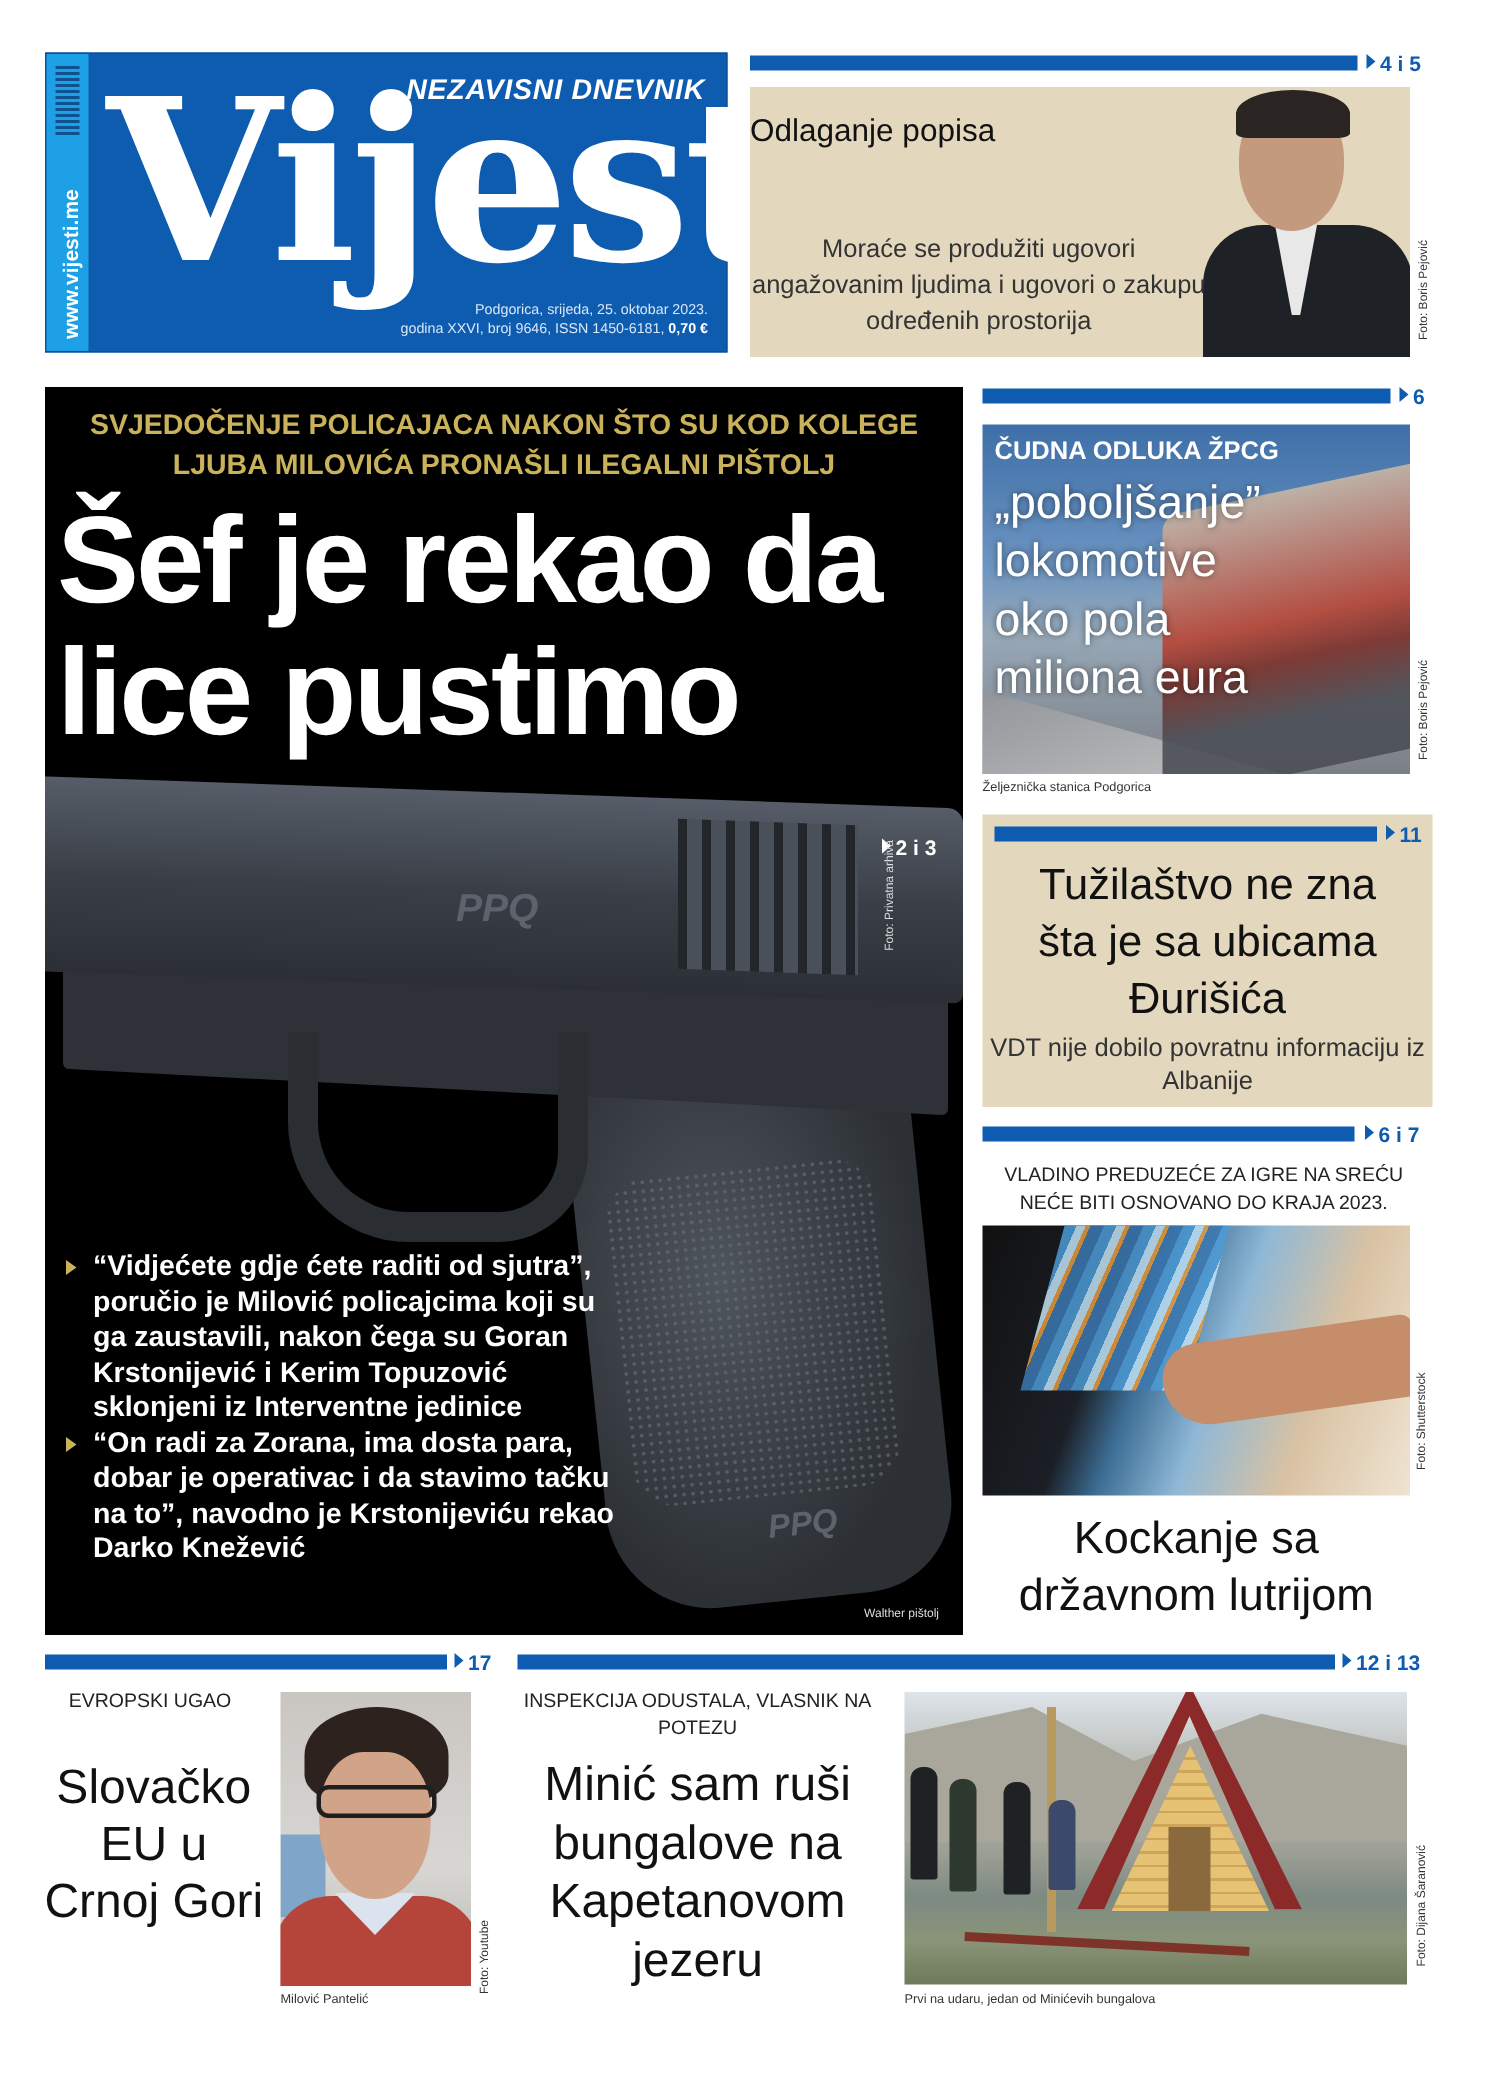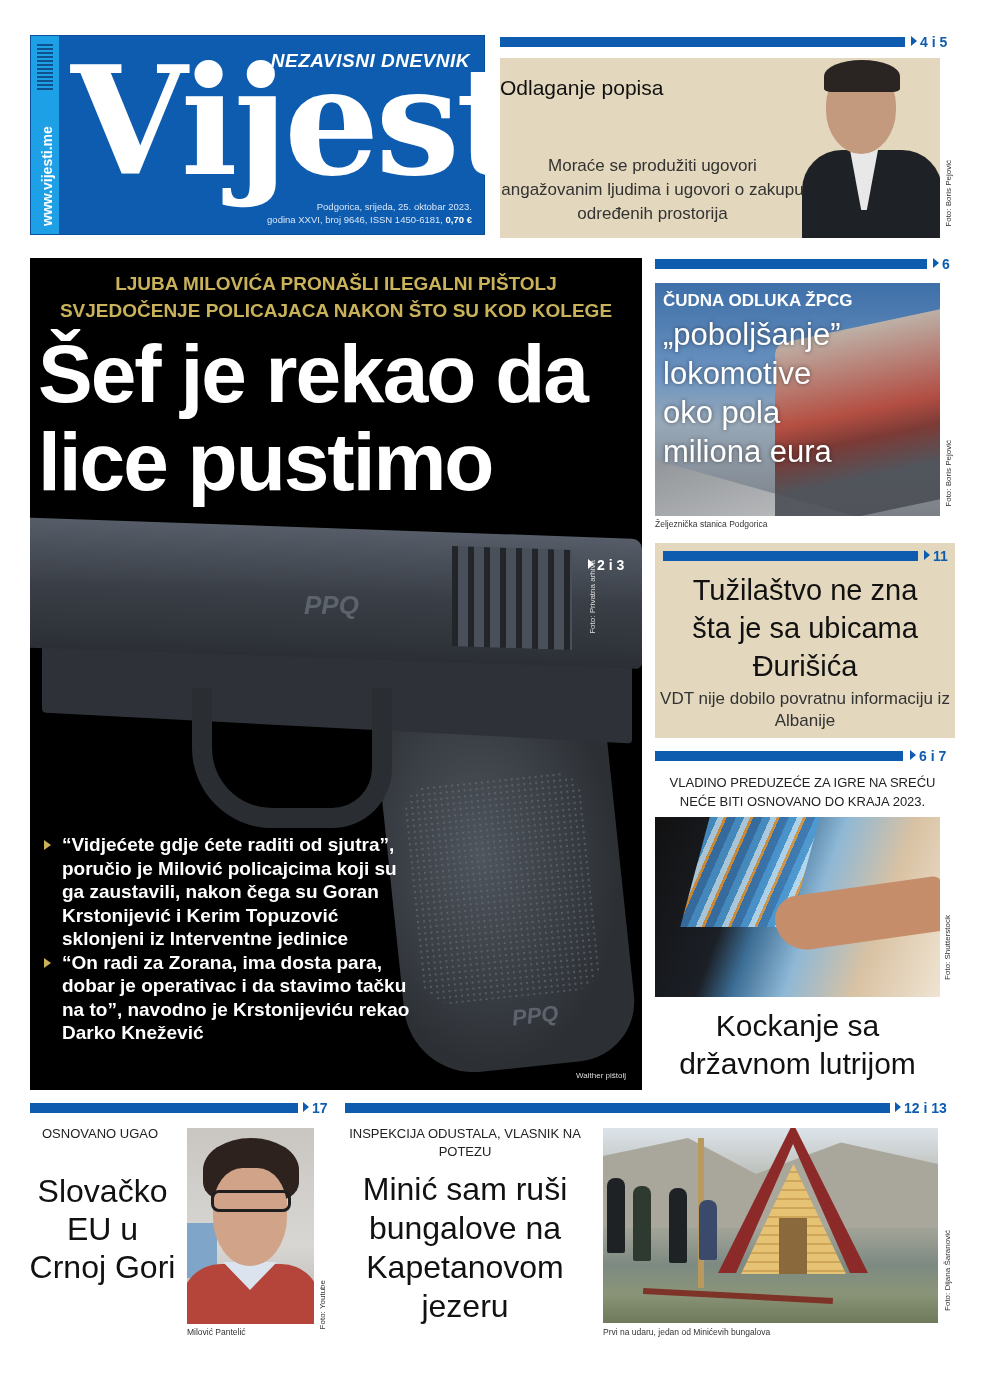--- a/index.html
+++ b/index.html
@@ -150,22 +150,22 @@
   </div>
   <div class="top-title">
     <div>Odlaganje popisa</div>
   </div>
   <div class="top-sub">Moraće se produžiti ugovori angažovanim ljudima i ugovori o zakupu određenih prostorija</div>
 </div>
 <div class="credit-v" style="left:944px;top:160px;">Foto: Boris Pejović</div>
 
 <div class="abs lead">
   <div class="lead-kicker">
+    <div>SVJEDOČENJE POLICAJACA NAKON ŠTO SU KOD KOLEGE</div>
     <div>LJUBA MILOVIĆA PRONAŠLI ILEGALNI PIŠTOLJ</div>
-    <div>SVJEDOČENJE POLICAJACA NAKON ŠTO SU KOD KOLEGE</div>
   </div>
   <div class="lead-headline">
     <div>Šef je rekao da</div>
     <div>lice pustimo</div>
   </div>
   <div class="gun">
     <div class="grip"></div>
     <div class="grip-tex"></div>
     <div class="frame"></div>
     <div class="trigger-guard"></div>
@@ -218,21 +218,21 @@
   <div class="hand"></div>
 </div>
 <div class="credit-v abs gamb-credit">Foto: Shutterstock</div>
 <div class="abs gamb-title">
   <div>Kockanje sa</div>
   <div>državnom lutrijom</div>
 </div>
 
 <div class="abs sec-bar" style="left:30px;top:1103px;width:268px;"></div>
 <div class="abs sec-ref" style="left:303px;top:1101px;"><span class="tri"></span><span>17</span></div>
-<div class="abs eu-kicker">OSNOVANO UGAO</div>
+<div class="abs eu-kicker">EVROPSKI UGAO</div>
 <div class="abs eu-title">
   <div>Slovačko</div>
   <div>EU u</div>
   <div>Crnoj Gori</div>
 </div>
 <div class="abs eu-photo">
   <div class="screen"></div>
   <div class="sweater"></div>
   <div class="collar"></div>
   <div class="face"></div>

